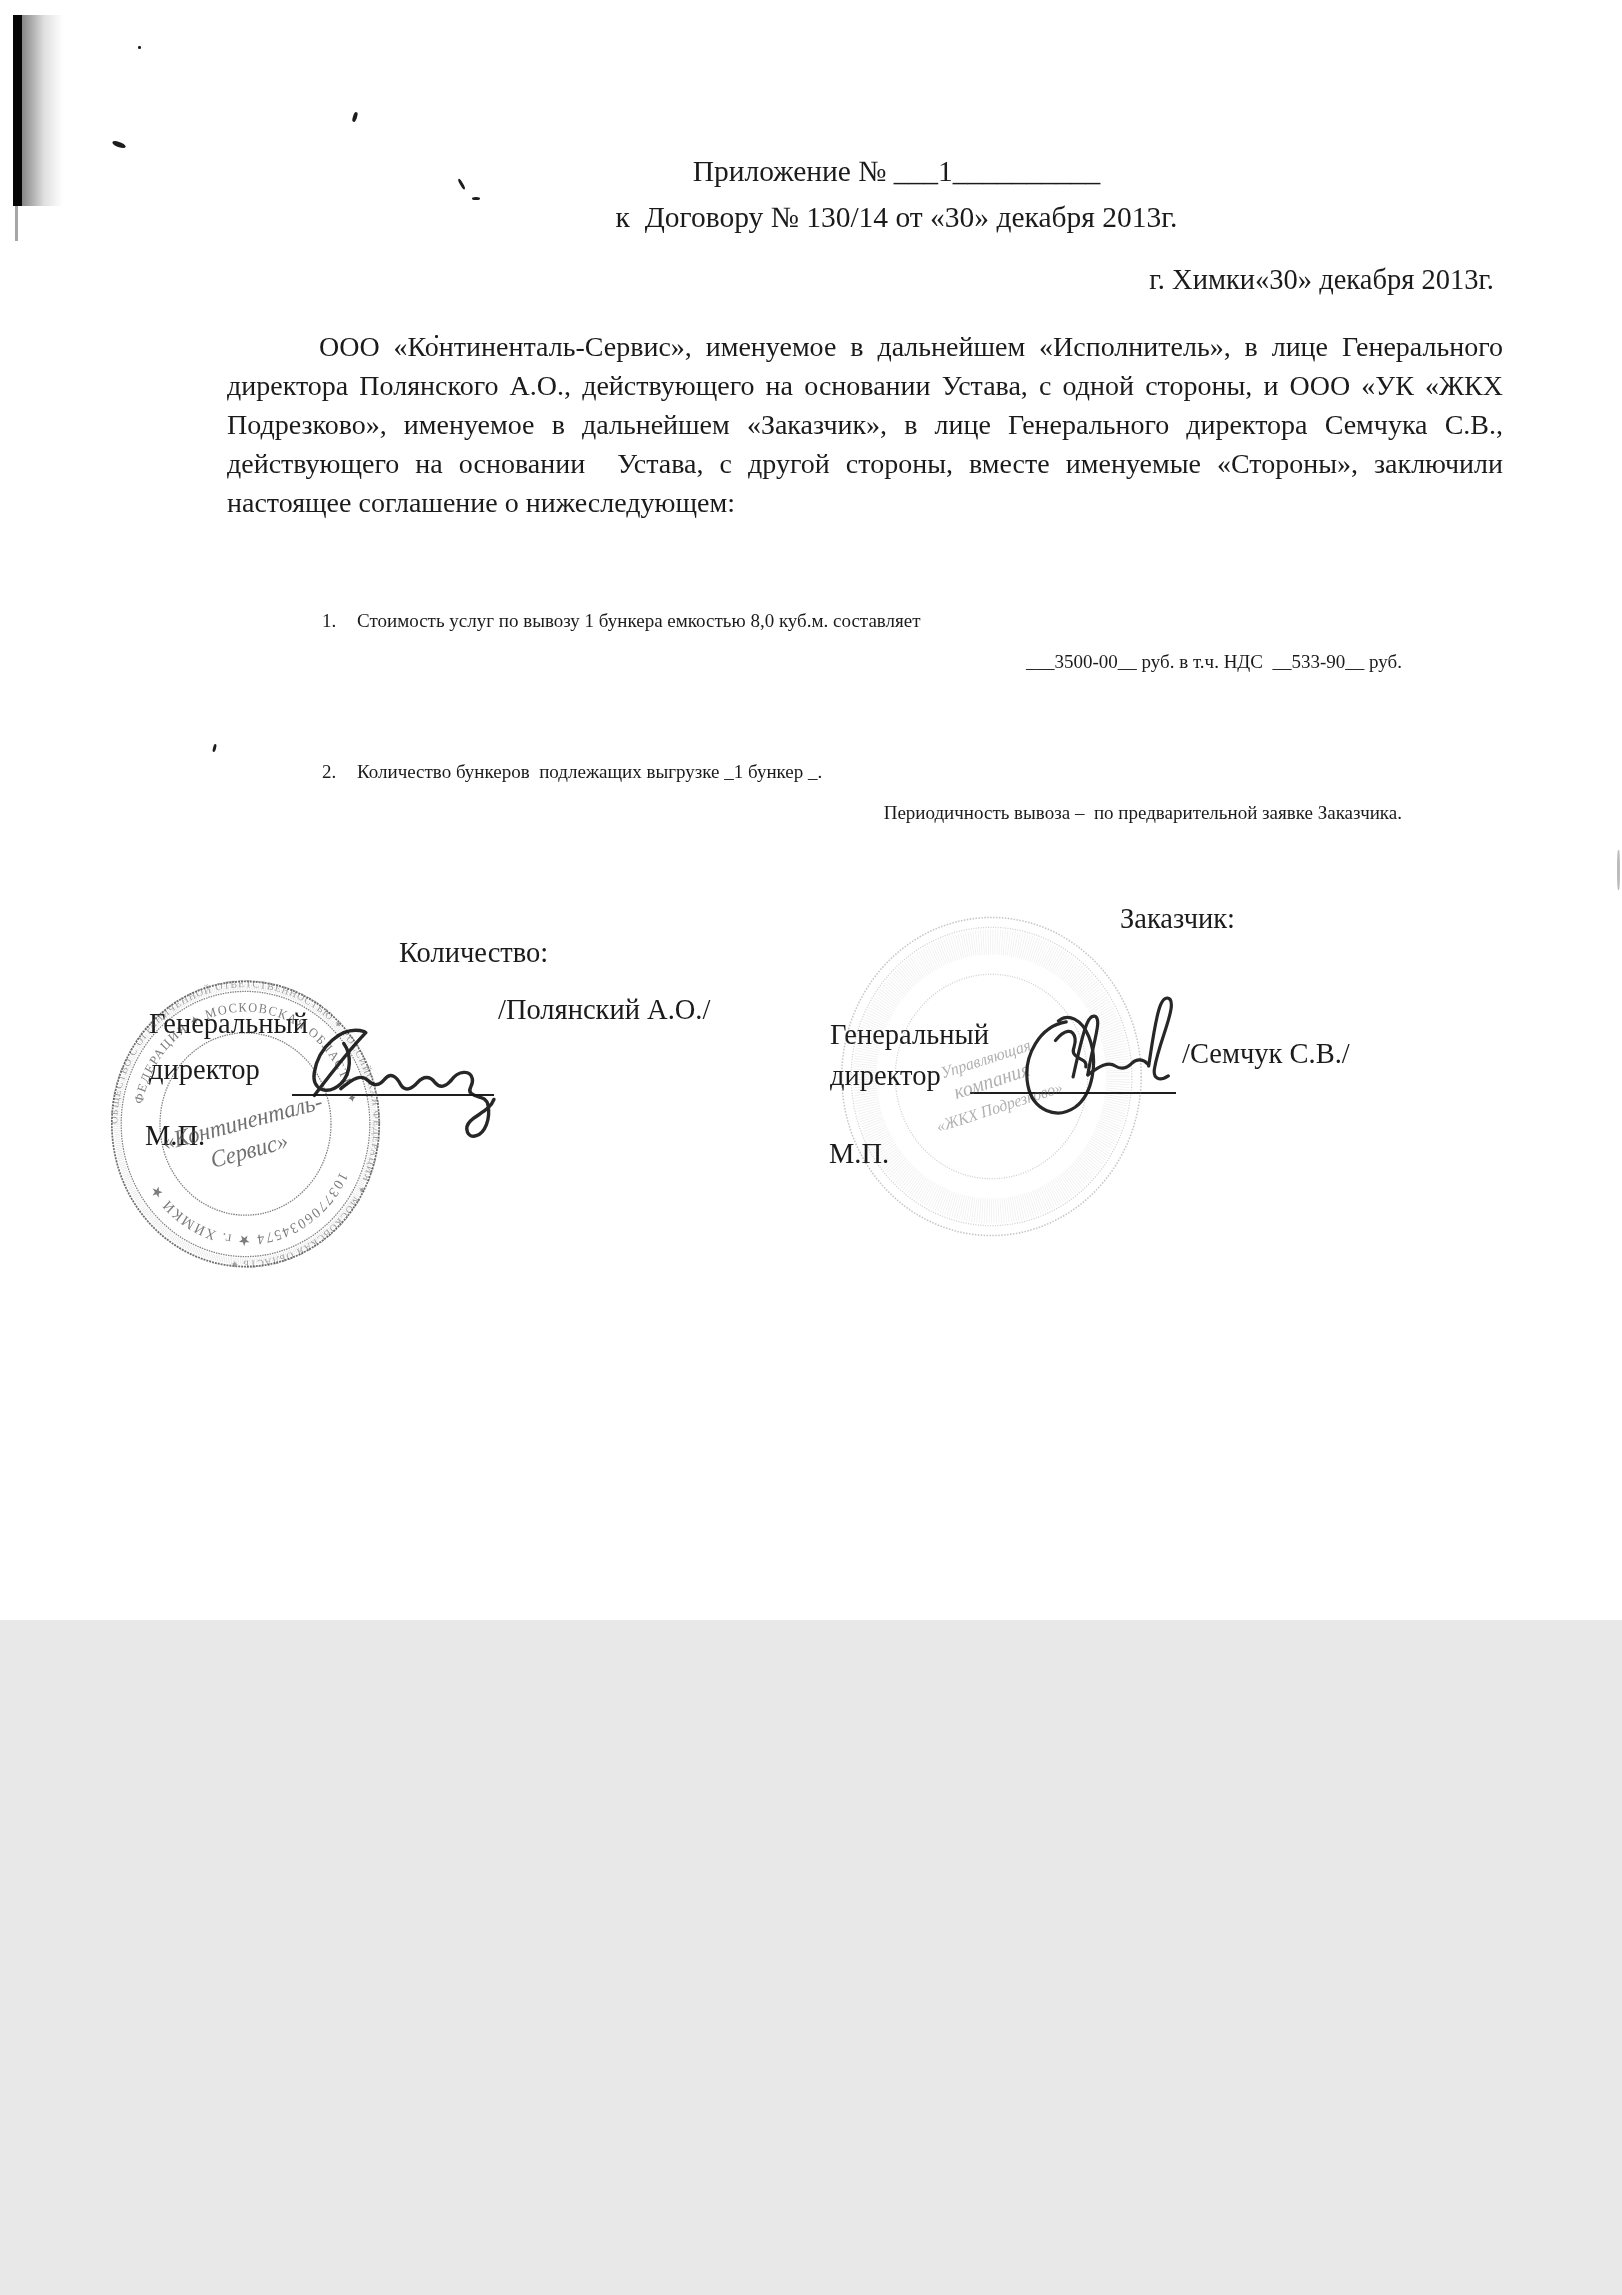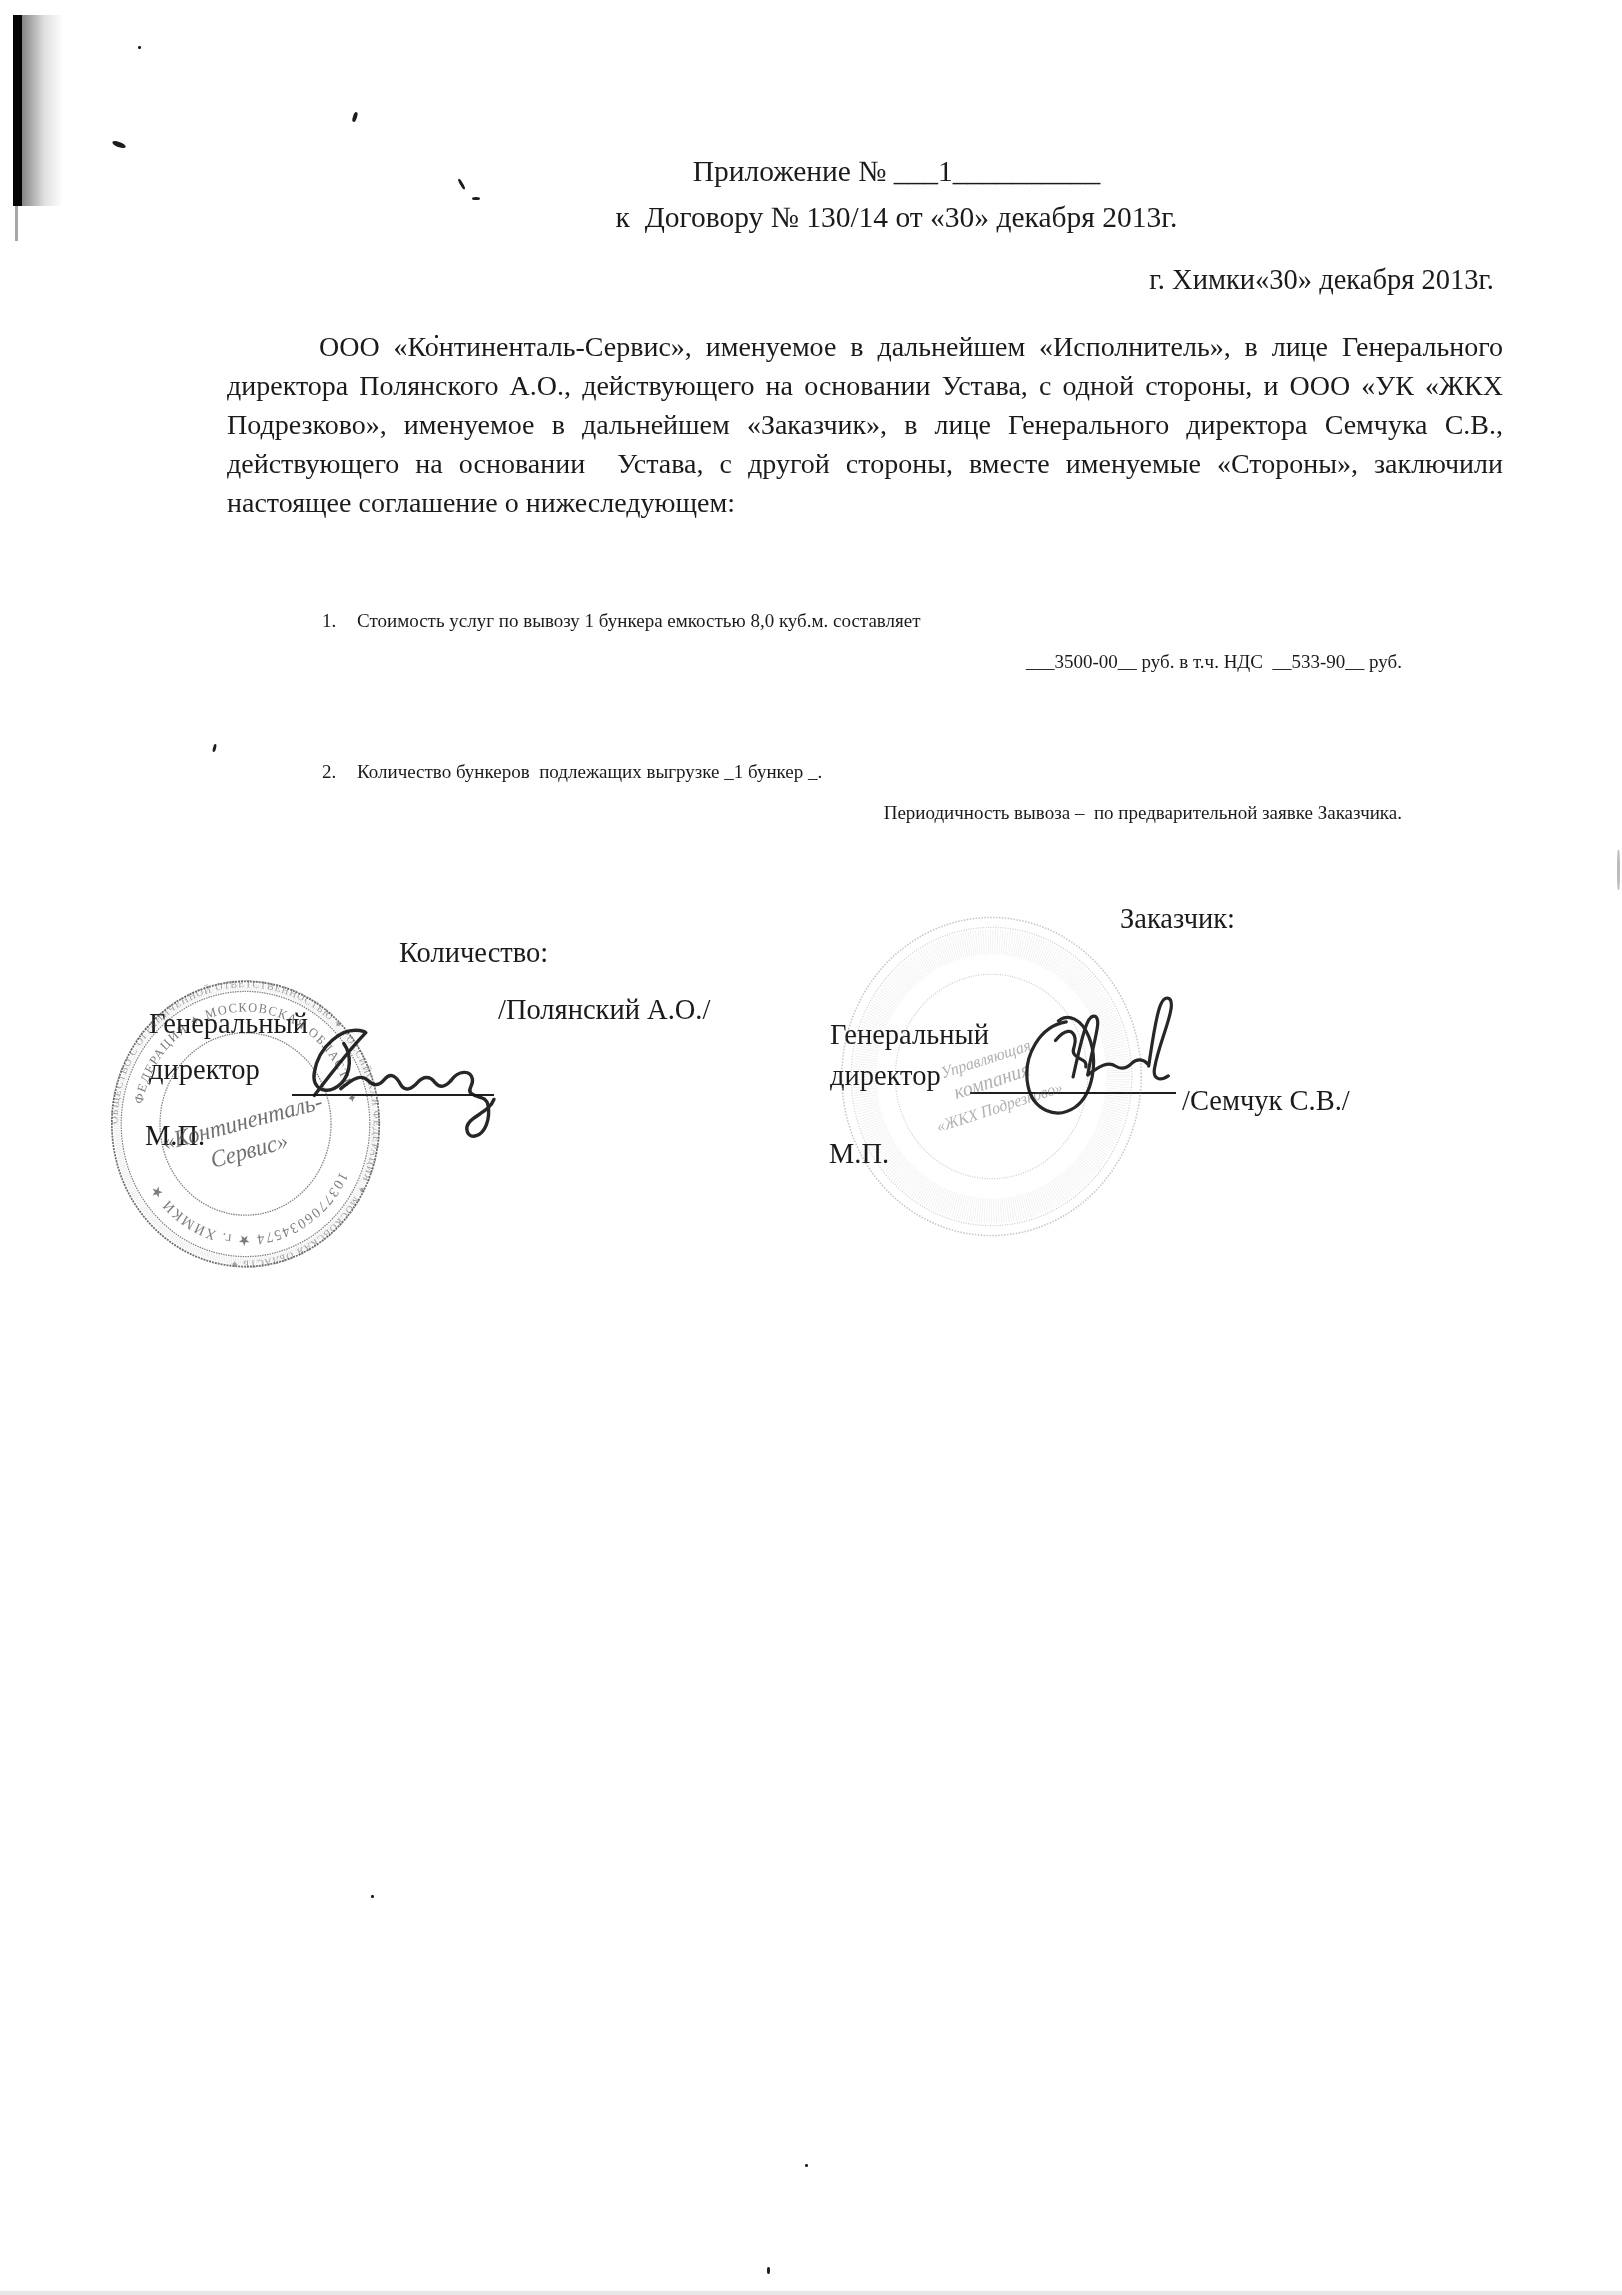--- a/index.html
+++ b/index.html
@@ -1,17 +1,17 @@
 <!DOCTYPE html>
 <html lang="ru" style="font-size:7.9px"><head>
 <meta charset="utf-8">
 <style>
   html,body{margin:0;padding:0;background:#e8e8e8;}
   .page{
-    position:relative; width:1623px; height:2291px; background:#ffffff;
+    position:relative; width:1623px; height:1620px; background:#ffffff;
     font-family:"Liberation Serif","DejaVu Serif",serif; color:#1b1b1b;
     overflow:hidden; margin:0 auto;
   }
   .pre{white-space:pre-wrap;}
 
   
   .scan-bar{position:absolute;left:12.8px;top:14.7px;width:8.8px;height:191px;background:#050505;}
   .scan-fade{position:absolute;left:21.6px;top:14.7px;width:41px;height:191px;
     background:linear-gradient(90deg,rgba(0,0,0,.48),rgba(0,0,0,.12) 55%,rgba(0,0,0,0));}
   .scan-tail{position:absolute;left:14.7px;top:206px;width:2.9px;height:35px;background:rgba(0,0,0,.35);}
@@ -75,21 +75,21 @@
 
   <span class="sig-label" style="left:149px;top:1008px;">Генеральный</span>
   <span class="sig-label" style="left:149px;top:1054px;">директор</span>
   <div class="sig-rule" style="left:292px;top:1094px;width:202px;"></div>
   <span class="sig-label" style="left:498px;top:994px;">/Полянский А.О./</span>
   <span class="sig-label" style="left:145px;top:1120px;">М.П.</span>
 
   <span class="sig-label" style="left:830px;top:1019px;">Генеральный</span>
   <span class="sig-label" style="left:830px;top:1060px;">директор</span>
   <div class="sig-rule" style="left:970px;top:1092px;width:206px;"></div>
-  <span class="sig-label" style="left:1182px;top:1085px;">/Семчук С.В./</span>
+  <span class="sig-label" style="left:1182px;top:1038px;">/Семчук С.В./</span>
   <span class="sig-label" style="left:829px;top:1138px;">М.П.</span>
 
   <svg class="stamp" style="left:103px;top:972px;" width="285" height="304" viewBox="0 0 580 580" preserveAspectRatio="none">
     <g stroke="#3f3f3f" fill="none">
       <circle cx="290" cy="290" r="272" stroke-width="3.5" stroke-dasharray="4 2" opacity="0.75"></circle>
       <circle cx="290" cy="290" r="253" stroke-width="2.5" stroke-dasharray="3 2" opacity="0.65"></circle>
       <circle cx="290" cy="290" r="174" stroke-width="2.5" stroke-dasharray="3 2" opacity="0.65"></circle>
       <circle cx="290" cy="290" r="262" stroke-width="12" stroke-dasharray="1 2.6" opacity="0.18"></circle>
     </g>
     <defs>

